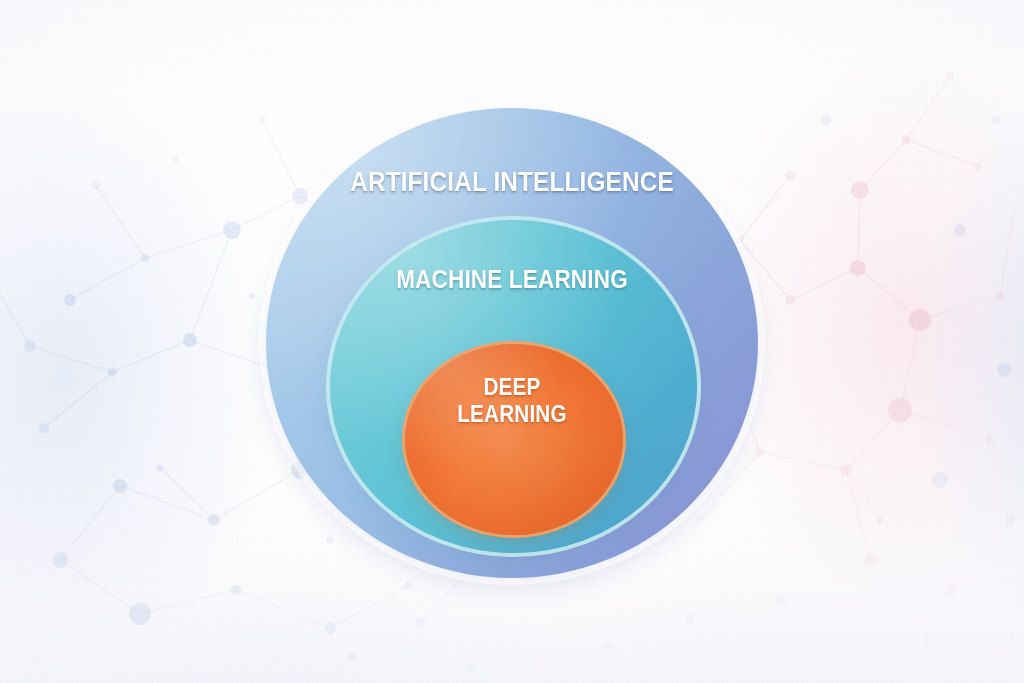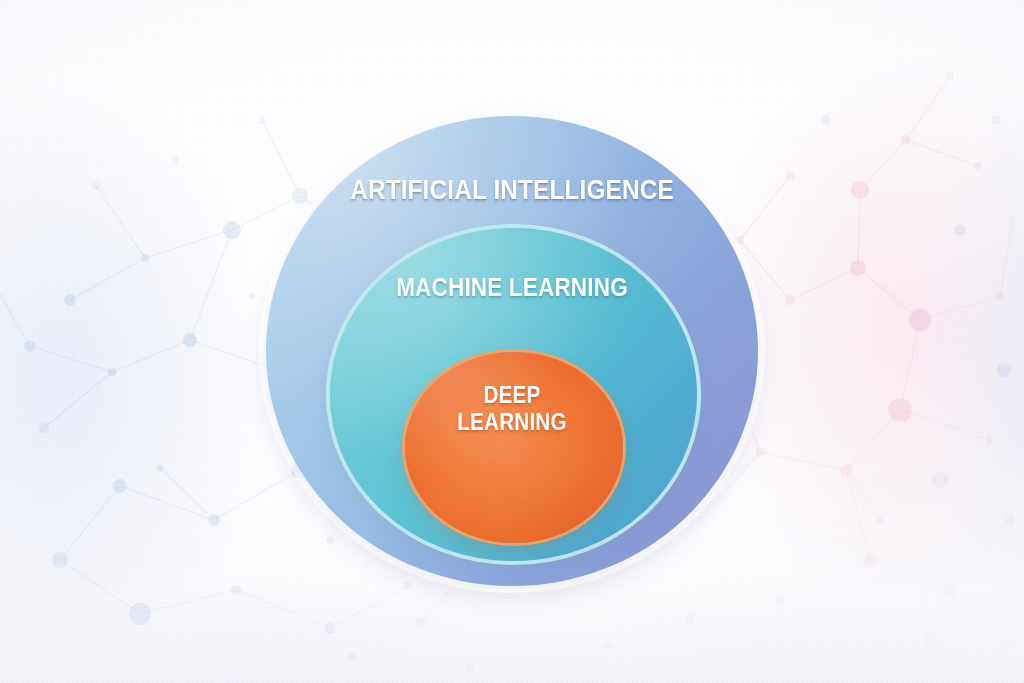--- a/index.html
+++ b/index.html
@@ -63,21 +63,21 @@
   }
   .bg-net {
     position: absolute;
     inset: 0;
   }
   .bg-net svg { display: block; width: 1024px; height: 683px; }
 
   
   .diagram {
     position: absolute;
-    left: 0; top: 16px;
+    left: 0; top: 8px;
     width: 1024px;
     height: 515px;
   }
 
   .circle {
     position: absolute;
     border-radius: 50%;
   }
 
   

